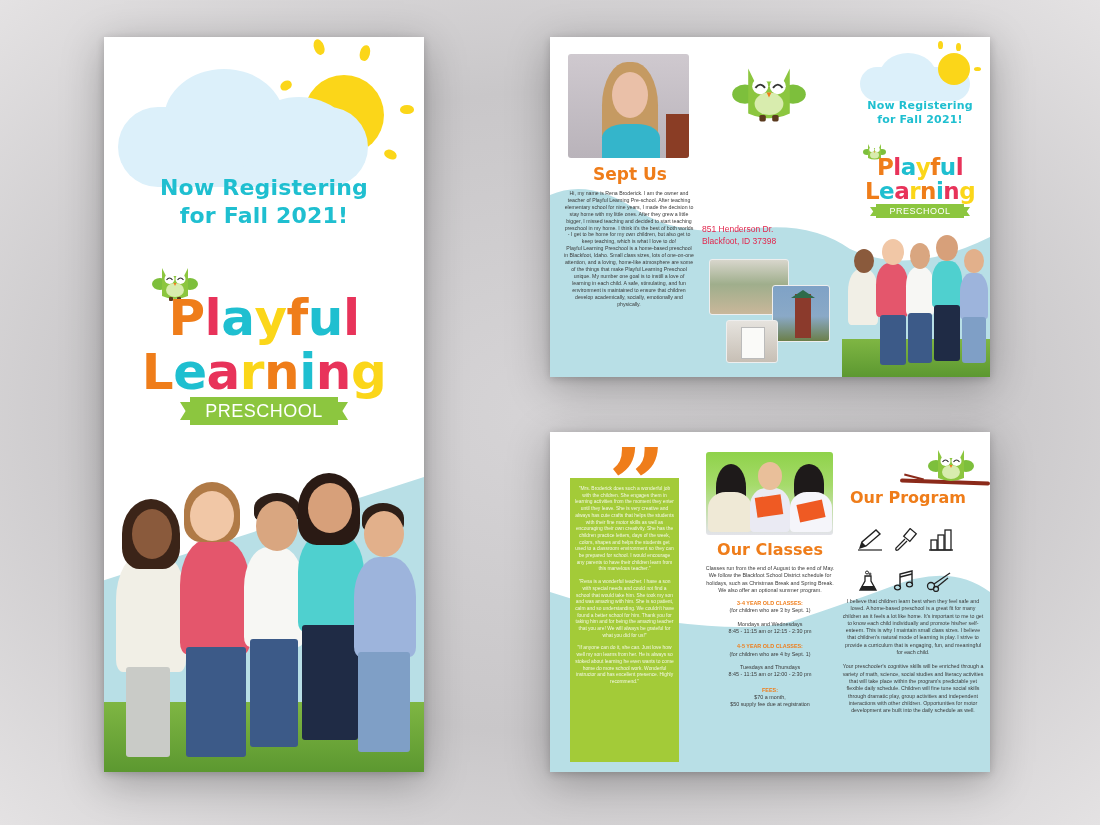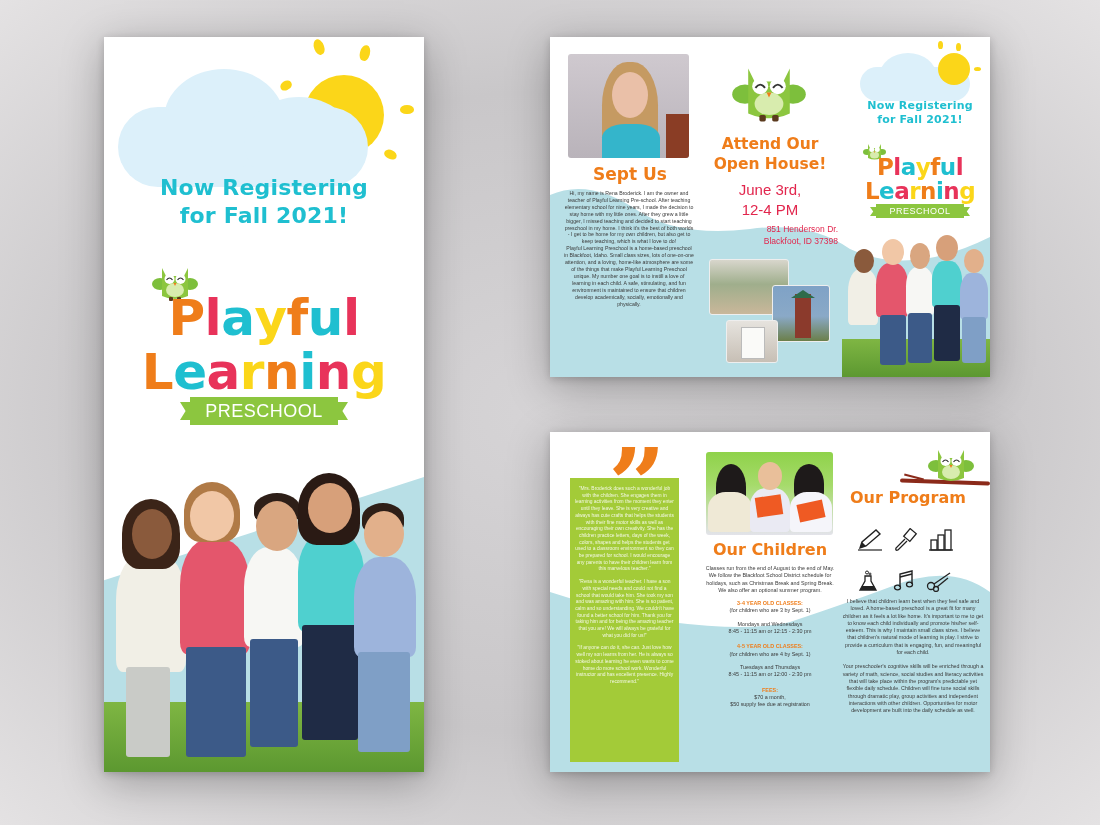--- a/index.html
+++ b/index.html
@@ -135,29 +135,21 @@
       <ellipse cx="23" cy="28" rx="9" ry="7" fill="#d8ecae"></ellipse>
       <circle cx="17.5" cy="17" r="5" fill="#fff"></circle>
         <circle cx="28.5" cy="17" r="5" fill="#fff"></circle>
       <path d="M14.5 18 Q17.5 14 20.5 18" stroke="#333" stroke-width="1.2" fill="none"></path>
       <path d="M25.5 18 Q28.5 14 31.5 18" stroke="#333" stroke-width="1.2" fill="none"></path>
       <path d="M21.5 21 L24.5 21 L23 24 Z" fill="#ef7d1a"></path>
       <rect x="17" y="35" width="4" height="4" rx="1" fill="#5b3a1e"></rect>
         <rect x="25" y="35" width="4" height="4" rx="1" fill="#5b3a1e"></rect>
     </svg>
   </div>
-  <div class="orange-h abs" style="left:152px;top:97px;width:136px;font-size:15.5px;line-height:20px;">
-    <div>Attend Our</div>
-    <div>Open House!</div>
-  </div>
-  <div class="abs" style="left:152px;top:143px;width:136px;text-align:center;color:#e2264d;font-family:'Liberation Sans',sans-serif;font-size:15px;line-height:20px;">
-    <div>June 3rd,</div>
-    <div>12-4 PM</div>
-  </div>
-  <div class="abs" style="left:152px;top:186px;width:136px;text-align:right;color:#e2264d;font-family:'Liberation Sans',sans-serif;font-size:8.5px;line-height:12px;">
+  <div class="abs" style="left:152px;top:186px;width:136px;text-align:left;color:#e2264d;font-family:'Liberation Sans',sans-serif;font-size:8.5px;line-height:12px;">
     <div>851 Henderson Dr.</div>
     <div>Blackfoot, ID 37398</div>
   </div>
   <div class="photo" style="left:159px;top:222px;width:80px;height:56px;background:linear-gradient(180deg,#d8d6cc 0%,#9fae8c 45%,#c9b79a 100%);border:1px solid #eee;"></div>
   <div class="photo" style="left:222px;top:248px;width:58px;height:57px;background:linear-gradient(180deg,#7fa2c6 0%,#8aa9c7 55%,#6b7f4a 100%);border:1px solid #eee;">
     <div class="abs" style="left:22px;top:8px;width:16px;height:44px;background:#8b3a2c;"></div>
     <div class="abs" style="left:18px;top:4px;width:24px;height:8px;background:#2e6b4a;clip-path:polygon(50% 0,100% 100%,0 100%);"></div>
   </div>
   <div class="photo" style="left:176px;top:283px;width:52px;height:43px;background:linear-gradient(180deg,#e6e3de,#c7bfb5);border:1px solid #eee;">
     <div class="abs" style="left:14px;top:6px;width:24px;height:32px;background:#fafaf8;border:1px solid #bbb;"></div>
@@ -226,21 +218,21 @@
   <div class="photo" style="left:156px;top:20px;width:127px;height:83px;background:linear-gradient(180deg,#8fd24a 0%,#a6db6b 40%,#e3e3ea 100%);">
     <div class="hair" style="left:10px;top:12px;width:30px;height:46px;background:#1e1a1a;"></div>
     <div class="kid" style="left:2px;top:40px;width:44px;height:40px;background:#efe9d6;"></div>
     <div class="kid" style="left:44px;top:36px;width:40px;height:44px;background:#eaeaf3;"></div>
     <div class="head" style="left:52px;top:10px;width:24px;height:28px;background:#e9bf9a;"></div>
     <div class="hair" style="left:88px;top:12px;width:30px;height:40px;background:#1e1a1a;"></div>
     <div class="kid" style="left:84px;top:40px;width:42px;height:40px;background:#f5f5fa;"></div>
     <div class="abs" style="left:50px;top:44px;width:26px;height:20px;background:#ef5a23;transform:rotate(-8deg);"></div>
     <div class="abs" style="left:92px;top:50px;width:26px;height:18px;background:#ef5a23;transform:rotate(-12deg);"></div>
   </div>
-  <div class="orange-h abs" style="left:150px;top:108px;width:140px;font-size:16px;">Our Children</div>
+  <div class="orange-h abs" style="left:150px;top:108px;width:140px;font-size:16px;">Our Classes</div>
   <div class="body-txt abs" style="left:152px;top:133px;width:136px;font-size:5.4px;line-height:7.3px;">
     <div style="margin-bottom:6px;">Classes run from the end of August to the end of May. We follow the Blackfoot School District schedule for holidays, such as Christmas Break and Spring Break. We also offer an optional summer program.</div>
     <div class="class-h">3-4 YEAR OLD CLASSES:</div>
     <div style="margin-bottom:6px;">(for children who are 3 by Sept. 1)</div>
     <div>Mondays and Wednesdays</div>
     <div style="margin-bottom:8px;">8:45 - 11:15 am or 12:15 - 2:30 pm</div>
     <div class="class-h">4-5 YEAR OLD CLASSES:</div>
     <div style="margin-bottom:6px;">(for children who are 4 by Sept. 1)</div>
     <div>Tuesdays and Thursdays</div>
     <div style="margin-bottom:8px;">8:45 - 11:15 am or 12:00 - 2:30 pm</div>

